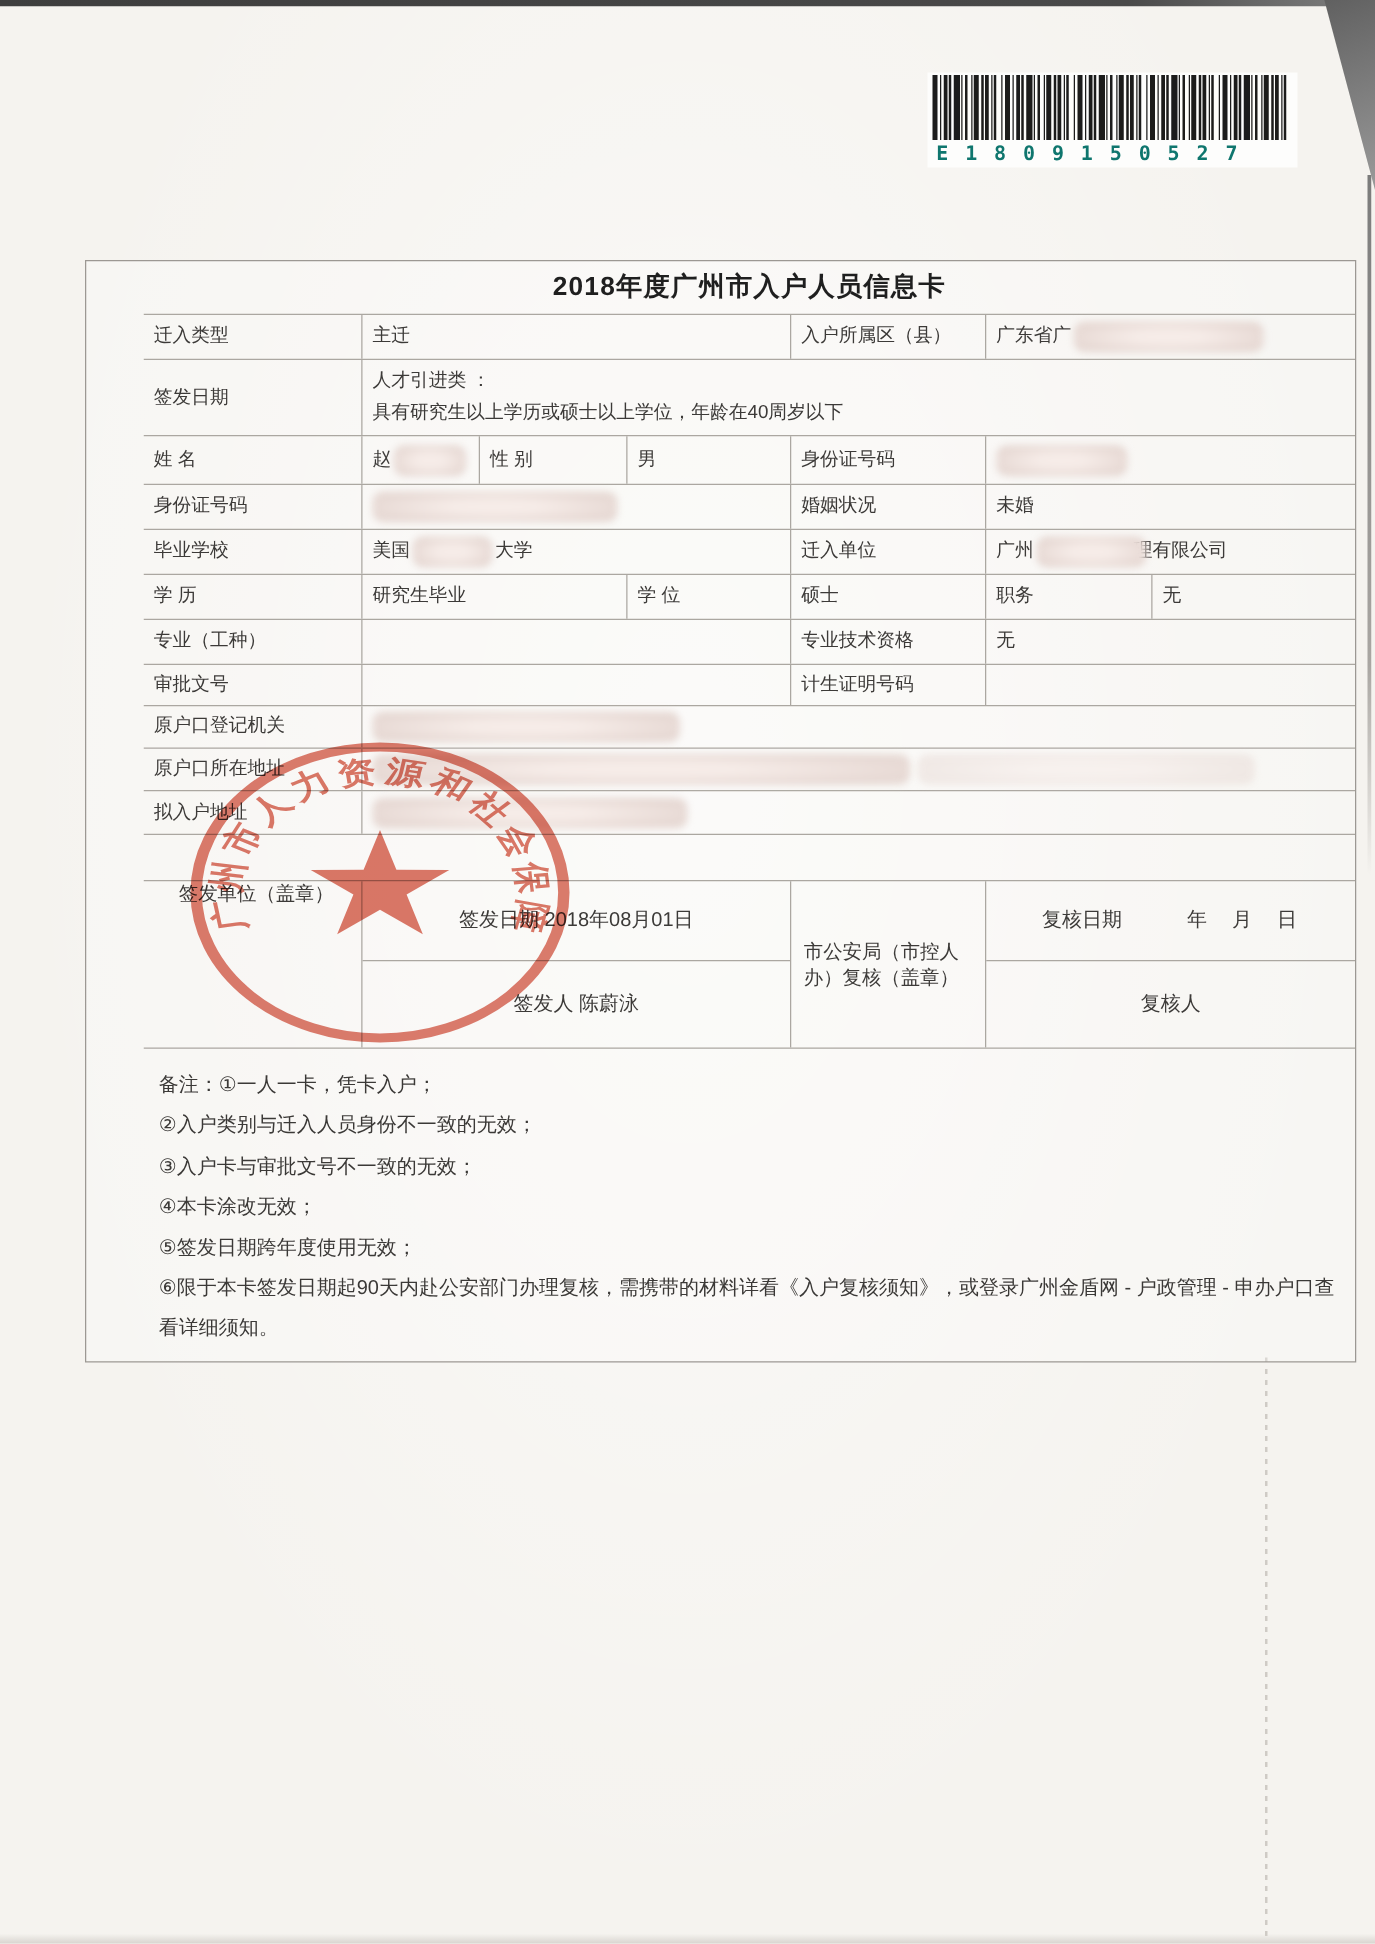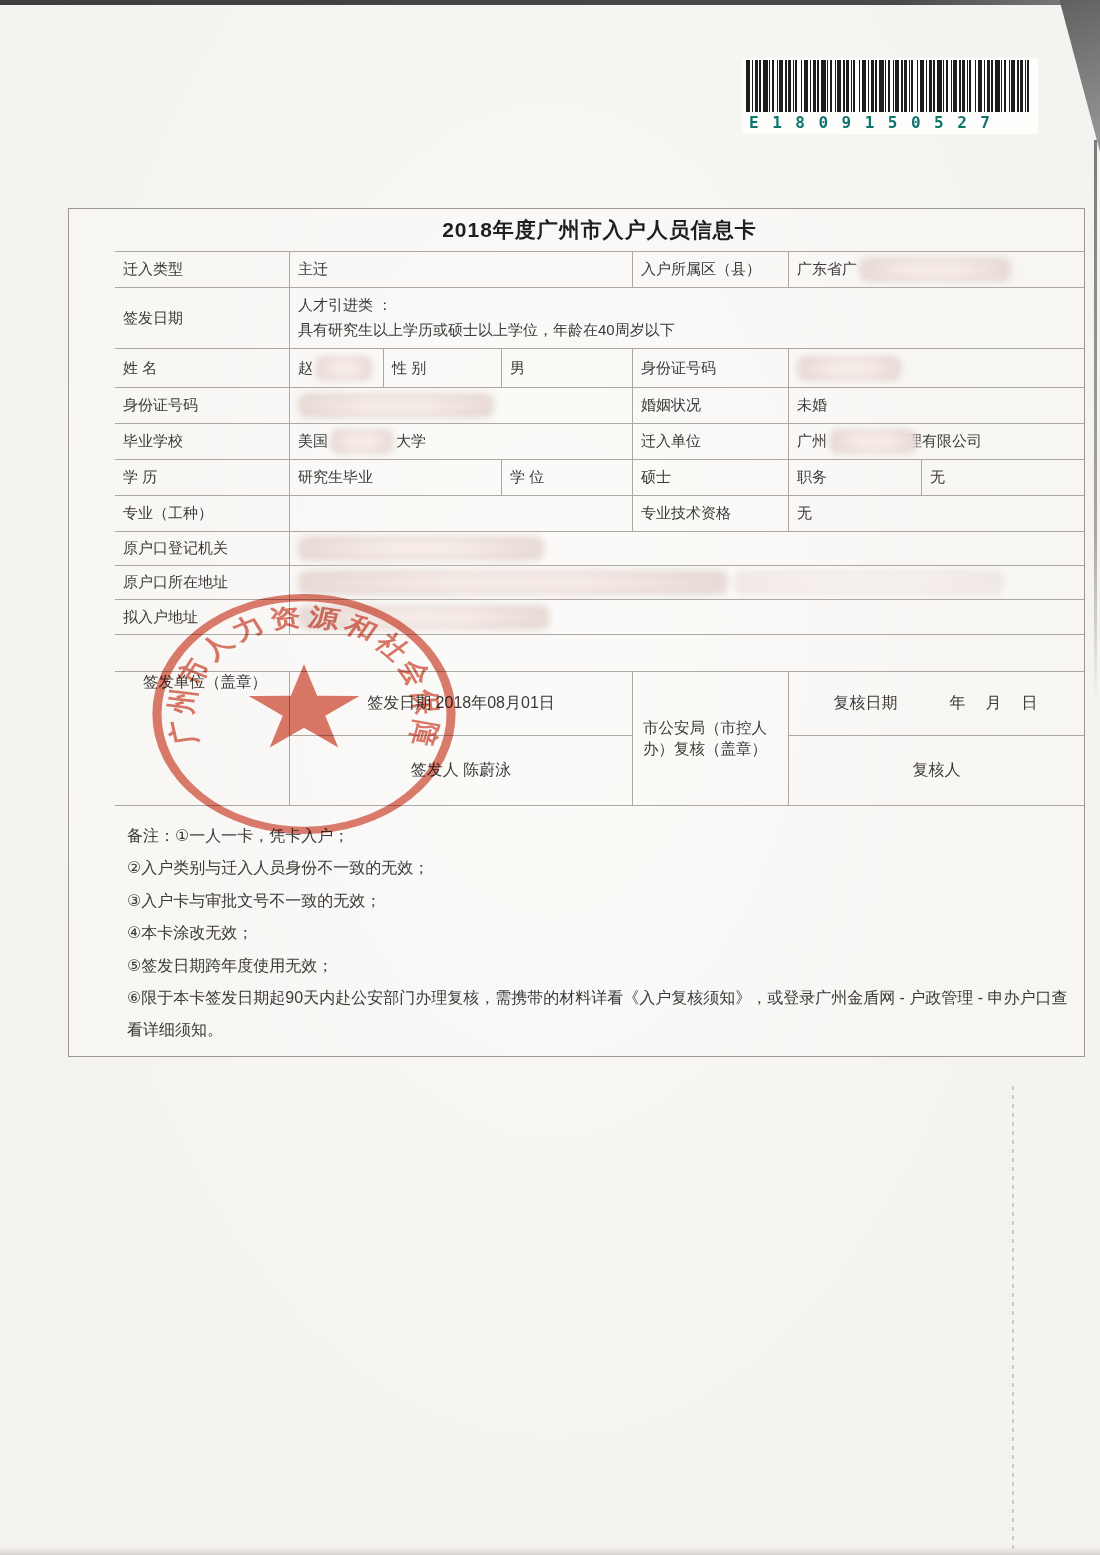--- a/index.html
+++ b/index.html
@@ -160,20 +160,26 @@
       <div class="c wE">无</div>
     </div>
 
     <div class="r h35">
       <div class="c wA">专业（工种）</div>
       <div class="c" style="width:343px;flex:none"></div>
       <div class="c wD">专业技术资格</div>
       <div class="c wE">无</div>
     </div>
 
+    <div class="r h32">
+      <div class="c wA">审批文号</div>
+      <div class="c" style="width:343px;flex:none"></div>
+      <div class="c wD">计生证明号码</div>
+      <div class="c wE"></div>
+    </div>
 
     <div class="r h33">
       <div class="c wA">原户口登记机关</div>
       <div class="c wE">
         <span class="sm" style="width:246px"></span>
       </div>
     </div>
 
     <div class="r h33">
       <div class="c wA">原户口所在地址</div>

